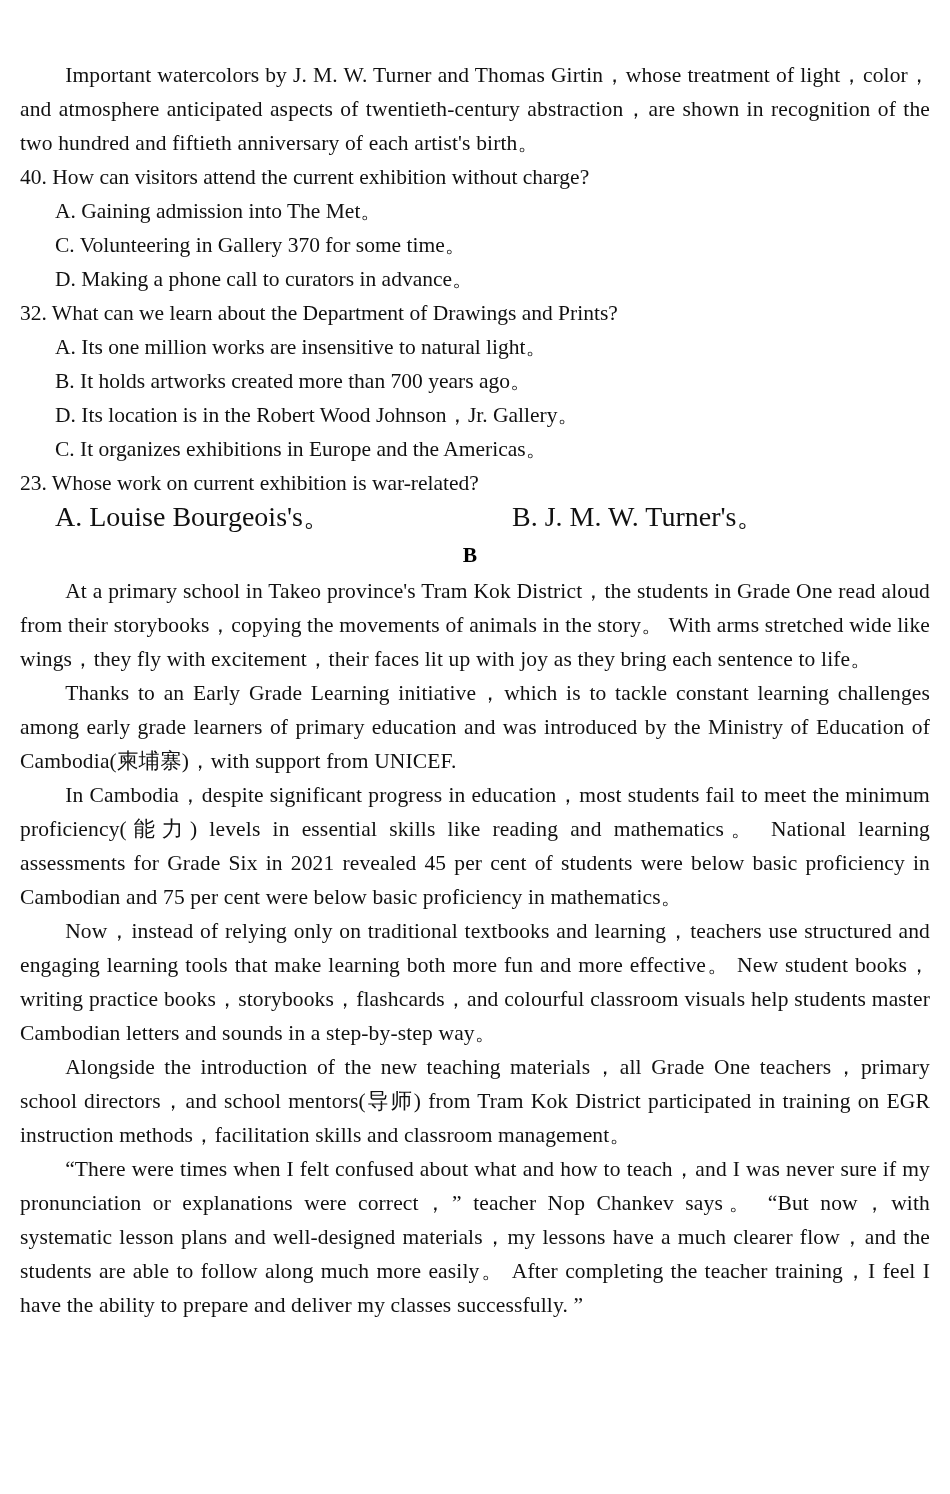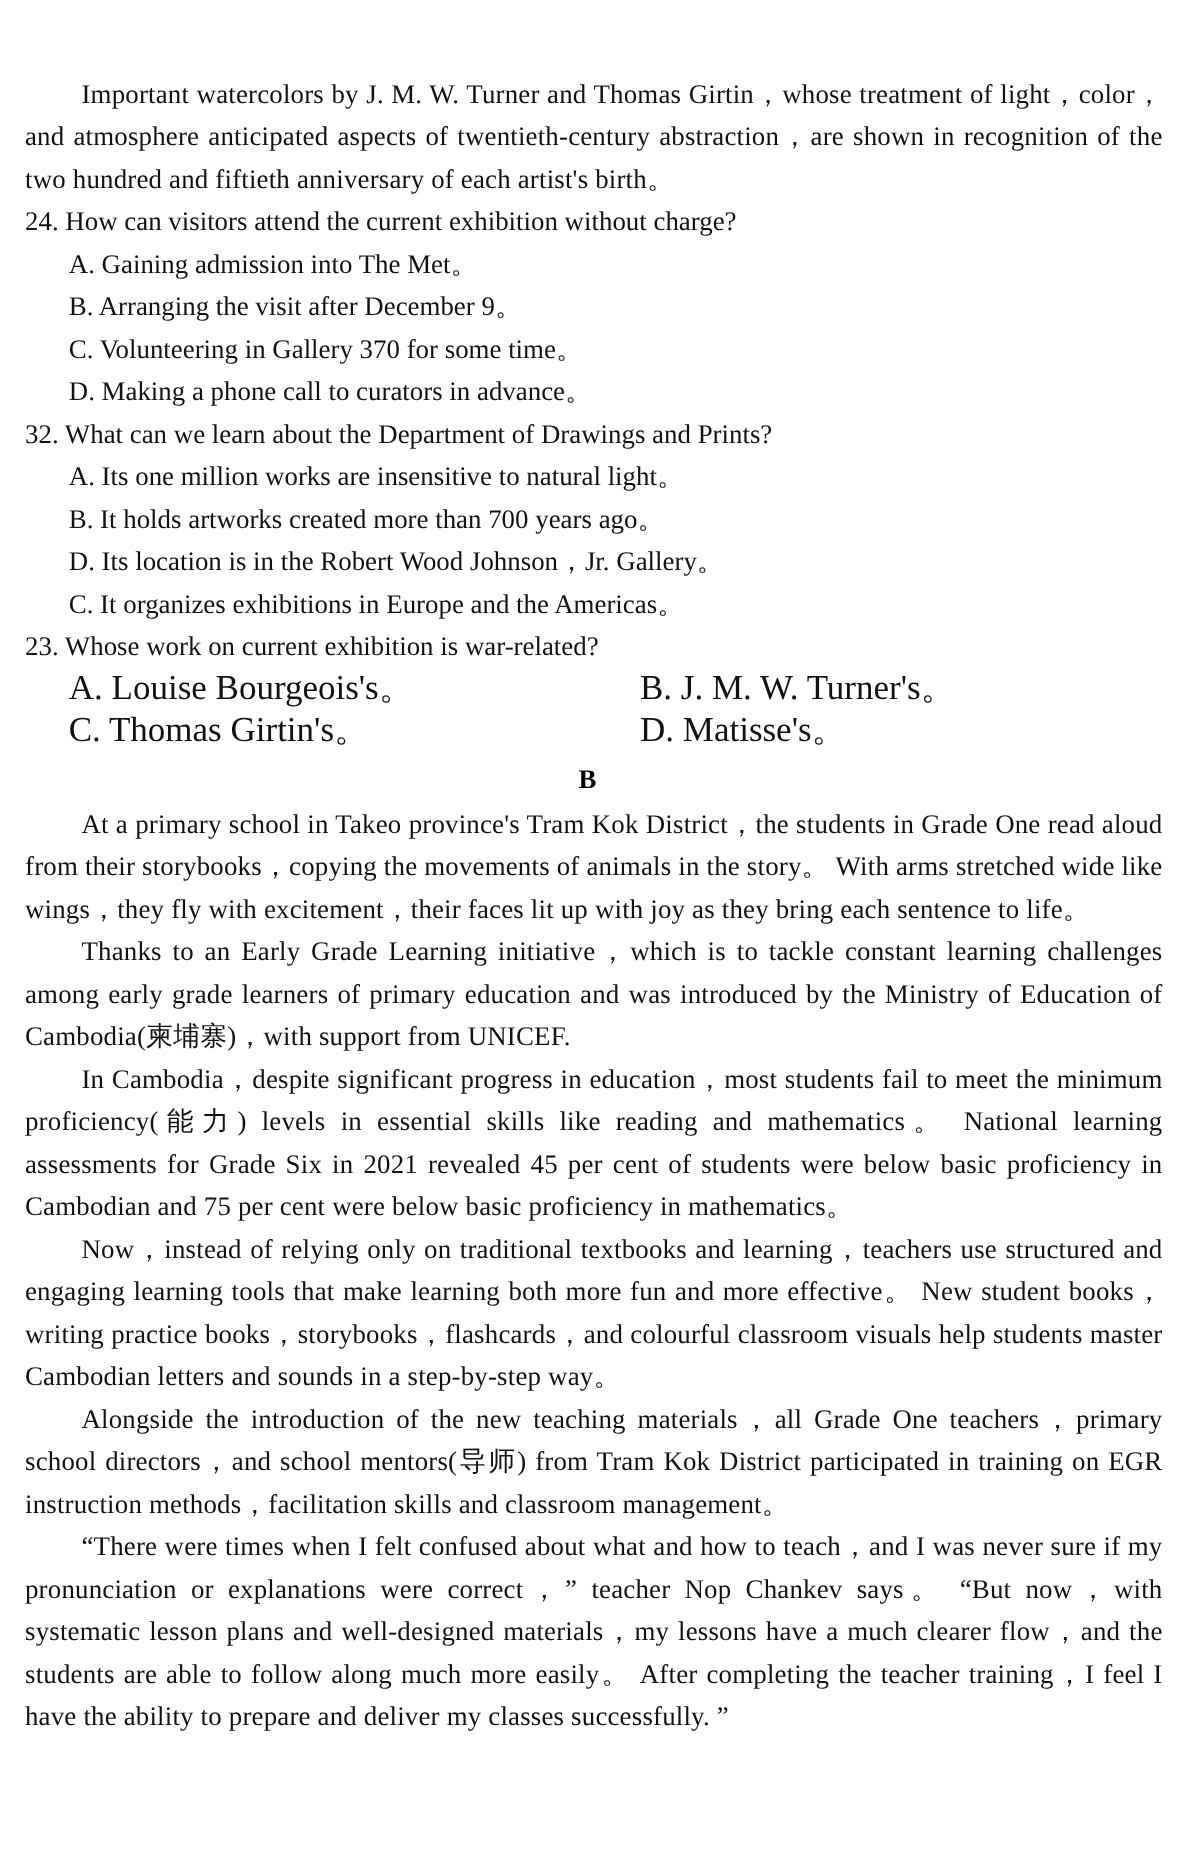--- a/index.html
+++ b/index.html
@@ -76,41 +76,36 @@
     color: #000;
   }
 </style>
 </head>
 <body>
 
 <div class="page">
 
   <p class="para indent">Important watercolors by J. M. W. Turner and Thomas Girtin，whose treatment of light，color，and atmosphere anticipated aspects of twentieth-century abstraction，are shown in recognition of the two hundred and fiftieth anniversary of each artist's birth。</p>
 
-  <p class="q-line">24. How can visitors attend the current exhibition without charge?</p>
+  <p class="q-line">40. How can visitors attend the current exhibition without charge?</p>
   <p class="opt-line">A. Gaining admission into The Met。</p>
-  <p class="opt-line">B. Arranging the visit after December 9。</p>
   <p class="opt-line">C. Volunteering in Gallery 370 for some time。</p>
   <p class="opt-line">D. Making a phone call to curators in advance。</p>
 
   <p class="q-line">32. What can we learn about the Department of Drawings and Prints?</p>
   <p class="opt-line">A. Its one million works are insensitive to natural light。</p>
   <p class="opt-line">B. It holds artworks created more than 700 years ago。</p>
   <p class="opt-line">D. Its location is in the Robert Wood Johnson，Jr. Gallery。</p>
   <p class="opt-line">C. It organizes exhibitions in Europe and the Americas。</p>
 
   <p class="q-line">23. Whose work on current exhibition is war-related?</p>
   <div class="opt-row">
     <span class="col-a">A. Louise Bourgeois's。</span>
     <span class="col-b">B. J. M. W. Turner's。</span>
   </div>
-  <div class="opt-row">
-    <span class="col-a">C. Thomas Girtin's。</span>
-    <span class="col-b">D. Matisse's。</span>
-  </div>
 
   <div class="section-head">B</div>
 
   <p class="para indent">At a primary school in Takeo province's Tram Kok District，the students in Grade One read aloud from their storybooks，copying the movements of animals in the story。 With arms stretched wide like wings，they fly with excitement，their faces lit up with joy as they bring each sentence to life。</p>
   <p class="para indent">Thanks to an Early Grade Learning initiative，which is to tackle constant learning challenges among early grade learners of primary education and was introduced by the Ministry of Education of Cambodia(柬埔寨)，with support from UNICEF.</p>
   <p class="para indent">In Cambodia，despite significant progress in education，most students fail to meet the minimum proficiency(能力) levels in essential skills like reading and mathematics。 National learning assessments for Grade Six in 2021 revealed 45 per cent of students were below basic proficiency in Cambodian and 75 per cent were below basic proficiency in mathematics。</p>
   <p class="para indent">Now，instead of relying only on traditional textbooks and learning，teachers use structured and engaging learning tools that make learning both more fun and more effective。 New student books，writing practice books，storybooks，flashcards，and colourful classroom visuals help students master Cambodian letters and sounds in a step-by-step way。</p>
   <p class="para indent">Alongside the introduction of the new teaching materials，all Grade One teachers，primary school directors，and school mentors(导师) from Tram Kok District participated in training on EGR instruction methods，facilitation skills and classroom management。</p>
   <p class="para indent">“There were times when I felt confused about what and how to teach，and I was never sure if my pronunciation or explanations were correct，” teacher Nop Chankev says。 “But now，with systematic lesson plans and well-designed materials，my lessons have a much clearer flow，and the students are able to follow along much more easily。 After completing the teacher training，I feel I have the ability to prepare and deliver my classes successfully. ”</p>
 

